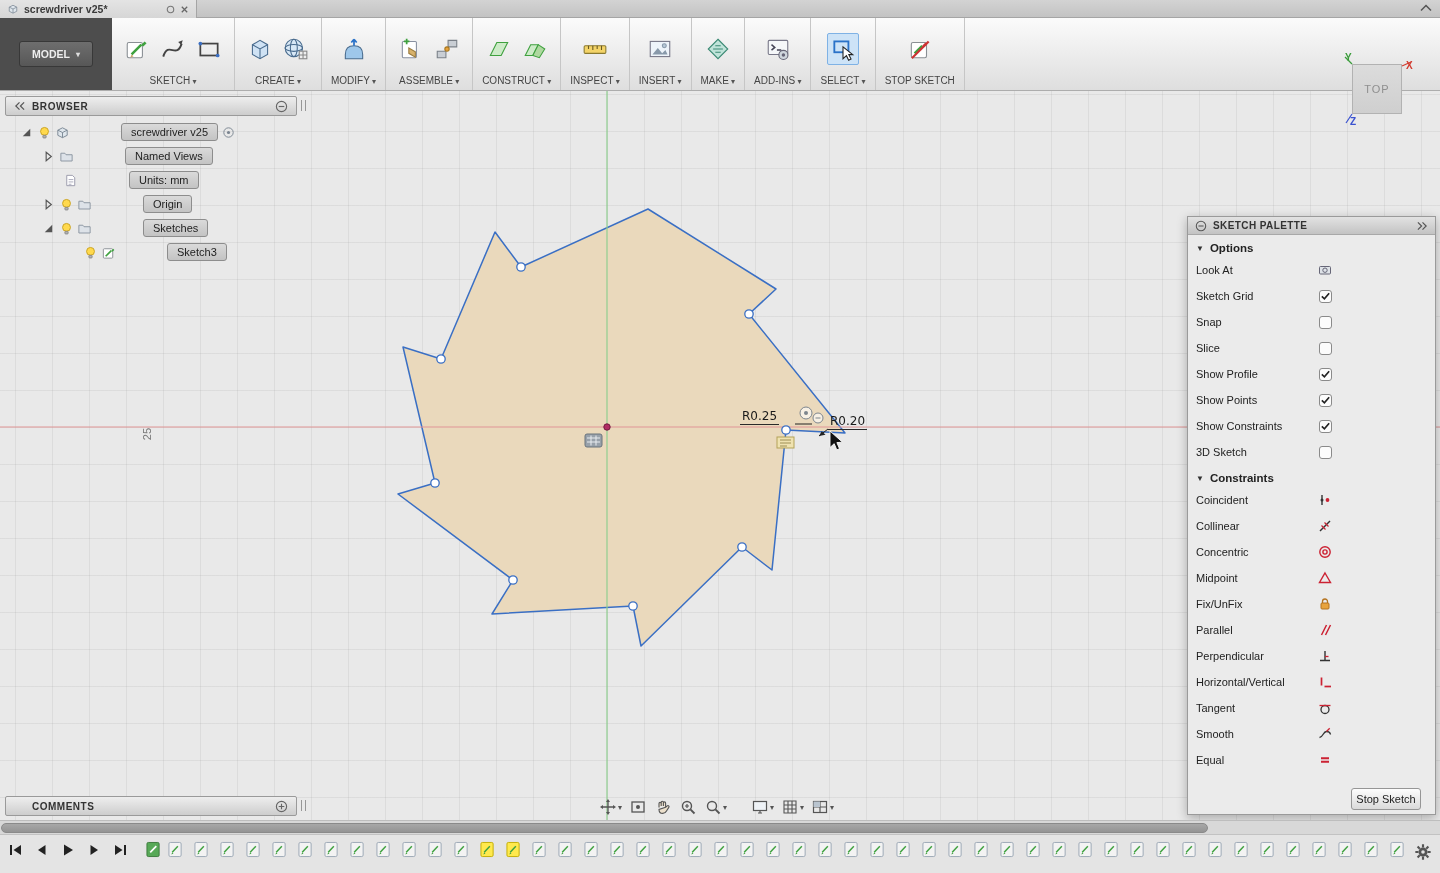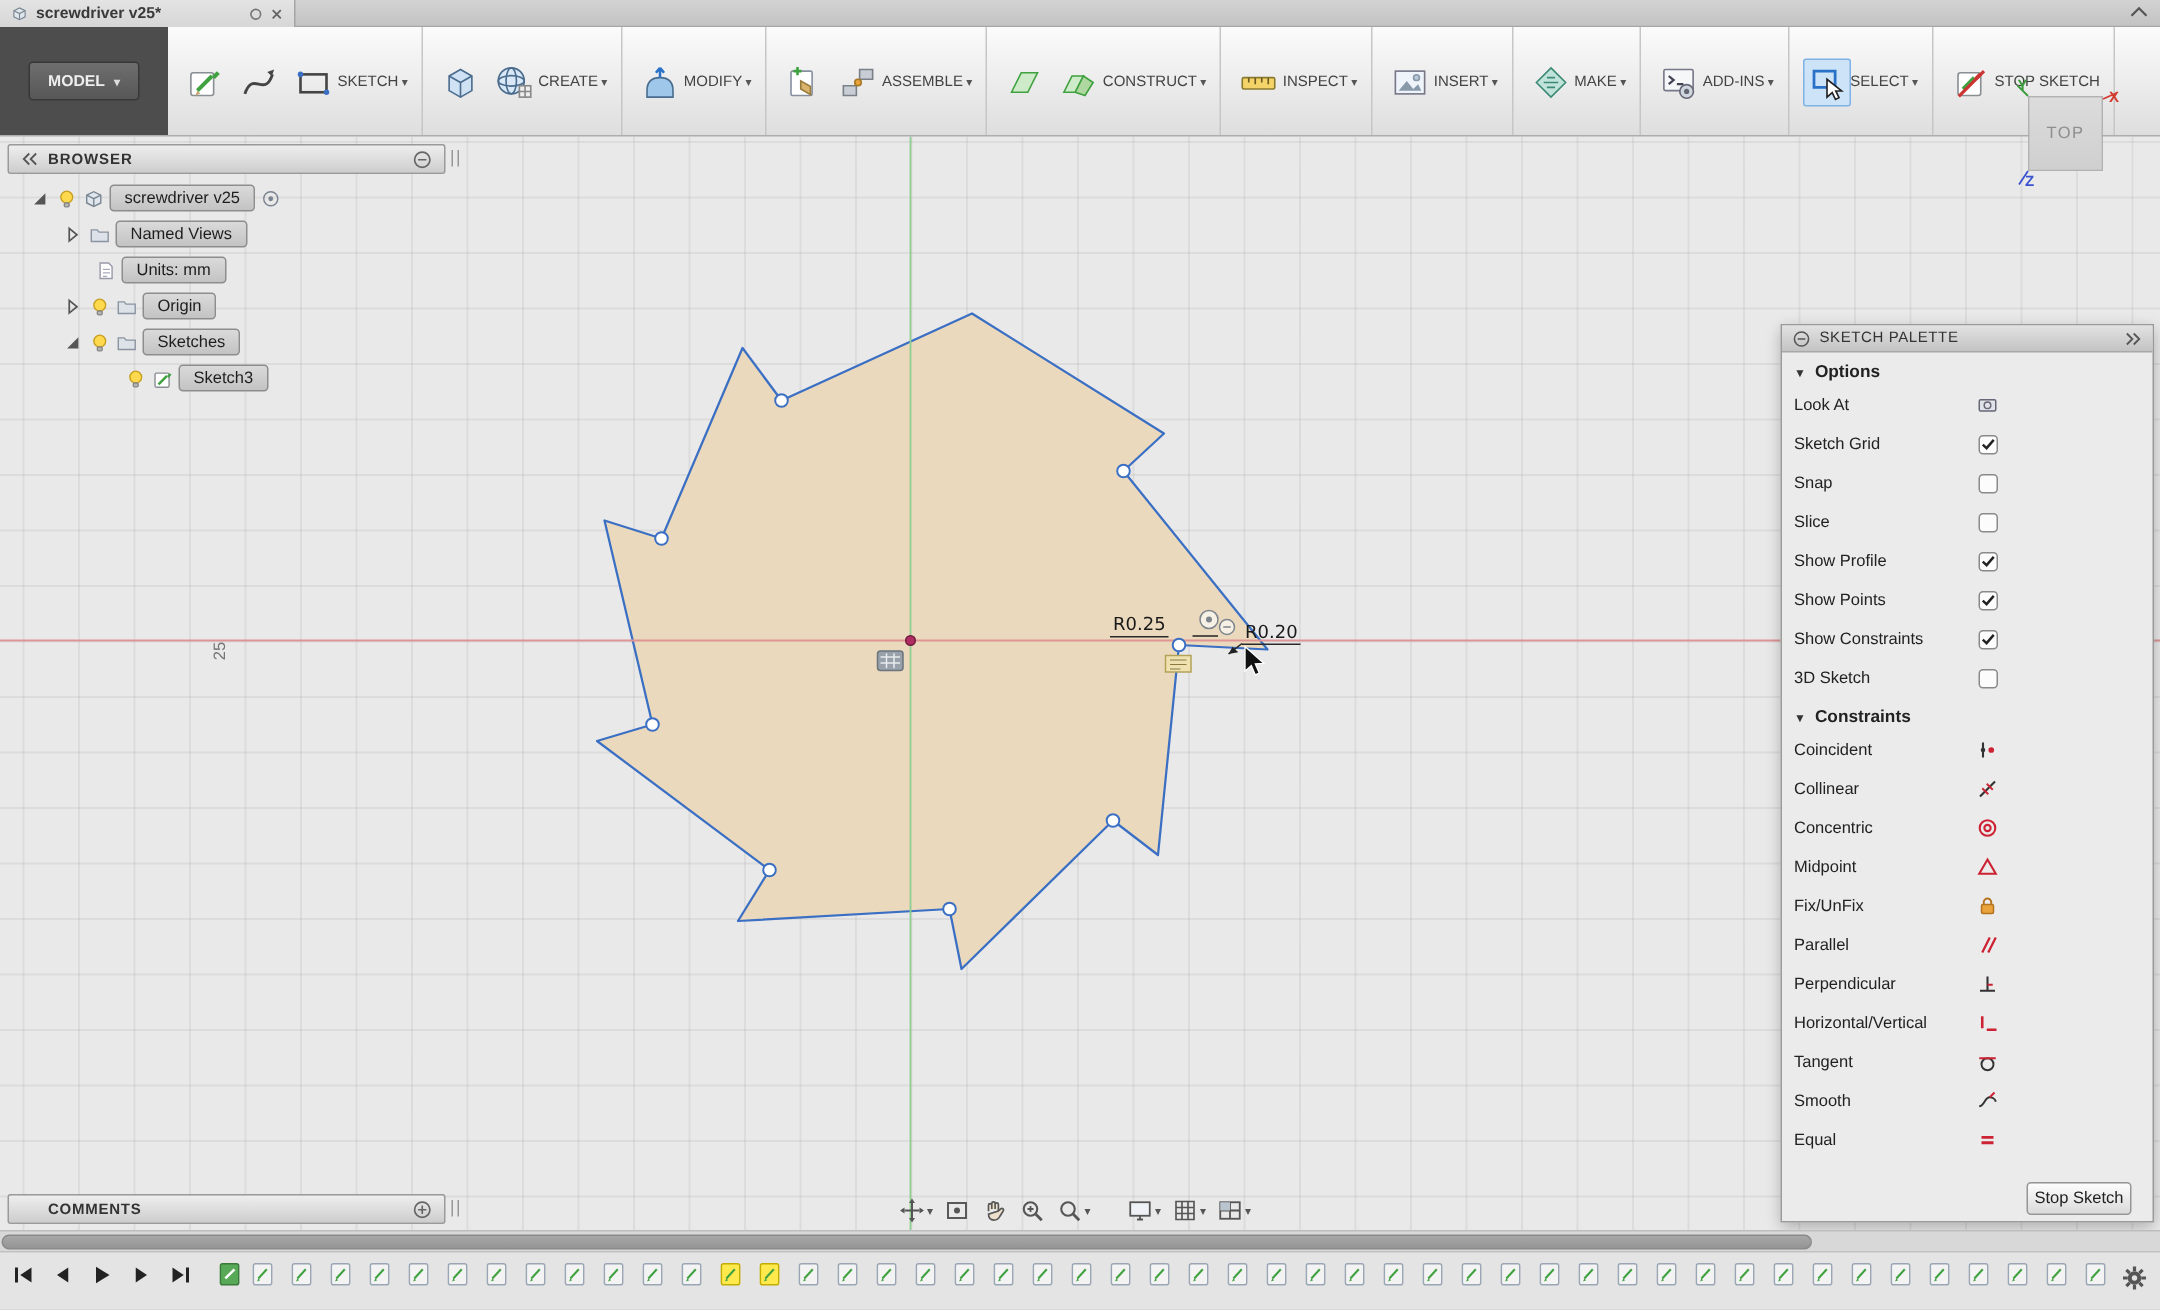--- a/index.html
+++ b/index.html
@@ -12,21 +12,21 @@
   .titlebar{position:absolute;top:0;left:0;right:0;height:18px;background:linear-gradient(#d3d3d3,#c3c3c3);border-bottom:1px solid #a5a5a5;z-index:30;padding-left:44px;}
   .tab{position:absolute;left:0;top:0;width:197px;height:18px;background:linear-gradient(#e4e4e4,#d6d6d6);border-right:1px solid #a5a5a5;display:flex;align-items:center;gap:5px;padding:0 7px;font-size:10.5px;color:#333;}
   .tab-title{flex:1;white-space:nowrap;overflow:hidden;font-weight:bold;color:#3a3a3a;}
   .titlebar-collapse{position:absolute;right:8px;top:4px;}
 
   
   .toolbar{position:absolute;top:18px;left:0;right:0;height:73px;background:linear-gradient(#fbfbfb,#dedede);border-bottom:1px solid #adadad;z-index:25;}
   .model-area{position:absolute;left:0;top:0;width:112px;height:72px;background:#4d4d4d;display:flex;align-items:center;justify-content:center;}
   .model-btn{background:linear-gradient(#6e6e6e,#575757);border:1px solid #383838;border-radius:3px;color:#eee;font-size:10.5px;font-weight:bold;padding:6px 12px;display:flex;gap:6px;align-items:center;cursor:default;}
   #toolbar-groups{position:absolute;left:112px;top:0;height:72px;display:flex;}
-  .tb-group{display:flex;flex-direction:row;align-items:center;justify-content:space-between;padding:5px 9px 3px;border-right:1px solid #c6c6c6;}
+  .tb-group{display:flex;flex-direction:column;align-items:center;justify-content:space-between;padding:5px 9px 3px;border-right:1px solid #c6c6c6;}
   .tb-icons{display:flex;align-items:center;gap:4px;flex:1;}
   .tb-icon{width:32px;height:32px;display:flex;align-items:center;justify-content:center;border:1px solid transparent;}
   .tb-icon svg{width:26px;height:26px;}
   .tb-icon.active{background:#cde3f7;border:1px solid #7fb2e5;border-radius:2px;}
   .tb-label{font-size:10px;color:#444;white-space:nowrap;padding-bottom:1px;}
   .caret{font-size:8px;color:#555;}
 
   
   #viewcube{position:absolute;left:1340px;top:50px;width:80px;height:80px;z-index:28;}
   #viewcube .face{position:absolute;left:12px;top:14px;width:50px;height:50px;background:linear-gradient(#dcdcdc,#cfcfcf);border:1px solid #b2b2b2;display:flex;align-items:center;justify-content:center;color:#8f8f8f;font-size:11px;letter-spacing:1px;}
@@ -46,38 +46,38 @@
   #dim2{left:828px;top:323px;}
   #ruler-label{position:absolute;left:141px;top:337px;color:#777;font-size:11px;transform:rotate(-90deg);z-index:3;}
 
   
   .panel-header{display:flex;align-items:center;background:linear-gradient(#eeeeee,#cdcdcd);border:1px solid #9a9a9a;border-radius:2px;font-size:10px;font-weight:bold;color:#333;letter-spacing:0.6px;}
   #browser-header{position:absolute;left:5px;top:96px;width:292px;height:20px;padding:0 8px;gap:7px;z-index:15;}
   #browser-header .ph-title{flex:1;}
   #browser-tree{position:absolute;left:5px;top:120px;z-index:15;}
   .tree-row{height:24px;display:flex;align-items:center;gap:3px;}
   .tree-row .icon svg{width:15px;height:15px;}
-  .chip{background:linear-gradient(#dadada,#c3c3c3);border:1px solid #8d8d8d;border-radius:3px;padding:2px 9px;font-size:11px;color:#1e1e1e;white-space:nowrap;}
+  .chip{background:linear-gradient(#dadada,#c3c3c3);border:1px solid #8d8d8d;border-radius:3px;padding:2px 9px;font-size:11px;color:#1e1e1e;white-space:nowrap;margin-left:48px;}
   .grip{width:5px;height:11px;border-left:1px solid #979797;border-right:1px solid #979797;}
   #browser-grip{position:absolute;left:301px;top:100px;z-index:15;}
   #comments-grip{position:absolute;left:301px;top:800px;z-index:15;}
 
   
   #comments-bar{position:absolute;left:5px;top:796px;width:292px;height:20px;padding:0 8px;gap:7px;z-index:15;}
   #comments-bar .ph-title{flex:1;padding-left:18px;letter-spacing:0.5px;}
 
   
   #navbar{position:absolute;left:597px;top:796px;height:22px;display:flex;align-items:center;gap:3px;z-index:15;}
   .nav-btn{display:flex;align-items:center;gap:1px;padding:1px 2px;}
   .nav-btn svg{width:18px;height:18px;}
   .nav-gap{width:14px;}
 
   
   #palette{position:absolute;left:1187px;top:216px;width:249px;height:599px;background:#ebebeb;border:1px solid #9a9a9a;box-shadow:0 3px 10px rgba(0,0,0,0.28);z-index:20;}
-  #palette-header{height:18px;background:linear-gradient(#e2e2e2,#c3c3c3);border-bottom:1px solid #a8a8a8;display:flex;align-items:center;gap:6px;padding:0 7px;font-size:10px;font-weight:normal;letter-spacing:0.4px;color:#333;}
+  #palette-header{height:18px;background:linear-gradient(#e2e2e2,#c3c3c3);border-bottom:1px solid #a8a8a8;display:flex;align-items:center;gap:6px;padding:0 7px;font-size:10px;font-weight:bold;letter-spacing:0.4px;color:#333;}
   #palette-header .ph-title{flex:1;}
   .pal-section-header{display:flex;align-items:center;gap:6px;font-weight:bold;font-size:11.5px;color:#222;padding:7px 8px 3px;height:22px;}
   .pal-section-header .tri{font-size:8px;color:#333;}
   .pal-row{height:26px;display:flex;align-items:center;padding-left:8px;}
   .pal-label{width:118px;font-size:11px;color:#222;}
   .pal-ctrl{width:22px;display:flex;justify-content:center;}
   .pal-ctrl svg{width:16px;height:16px;}
   .cb{width:13px;height:13px;border:1px solid #8a8a8a;border-radius:3px;background:#fcfcfc;display:flex;align-items:center;justify-content:center;}
   #stop-sketch-btn{position:absolute;right:14px;bottom:4px;width:70px;height:22px;background:linear-gradient(#fdfdfd,#dadada);border:1px solid #969696;border-radius:3px;font-size:11px;display:flex;align-items:center;justify-content:center;color:#222;}
 

